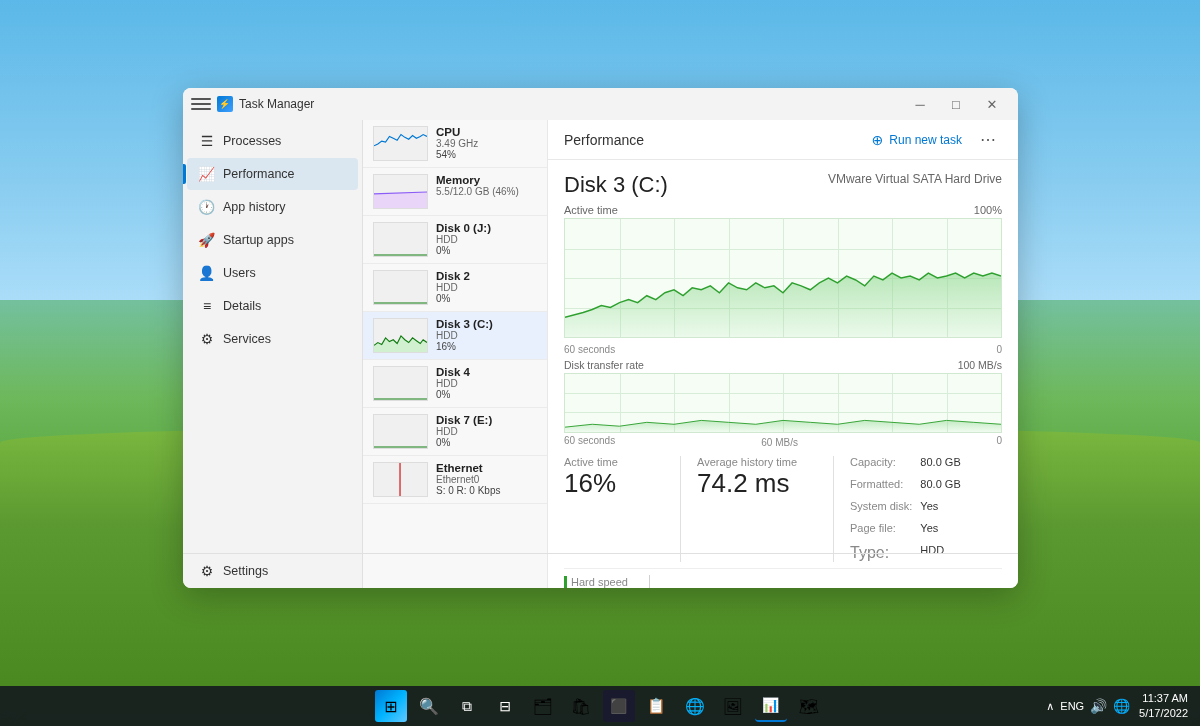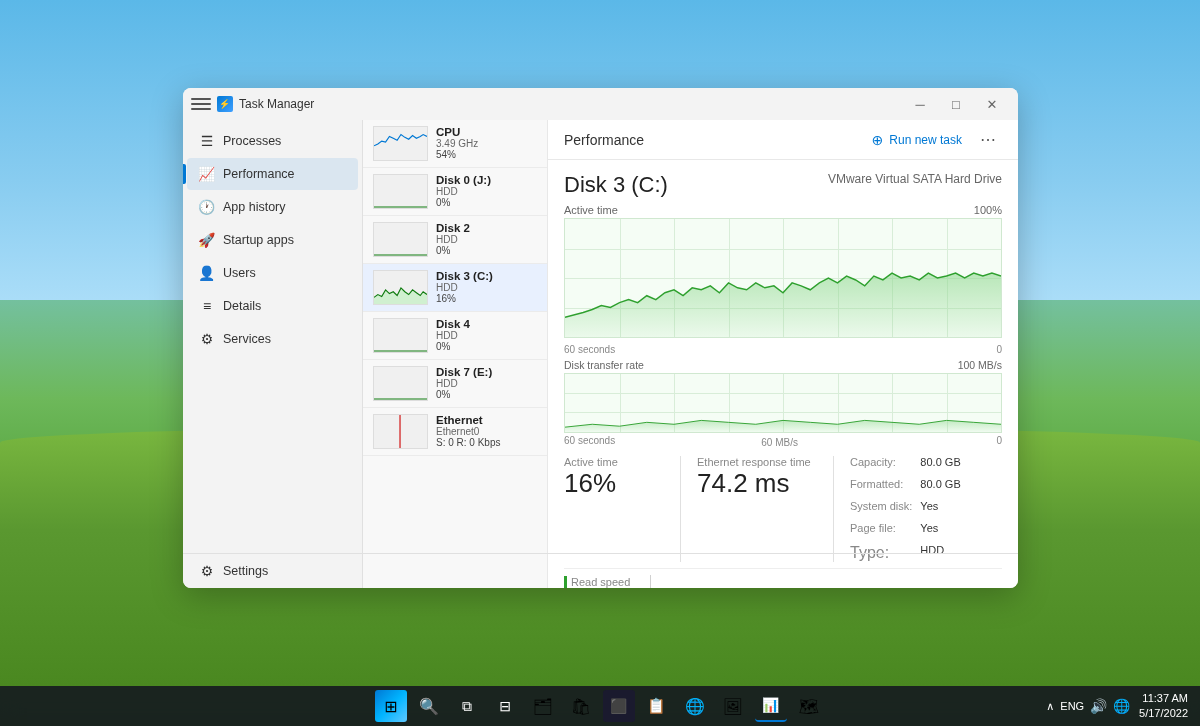--- a/index.html
+++ b/index.html
@@ -472,20 +472,32 @@
             <polyline points="0,20 4,18 8,15 12,16 16,10 20,12 24,14 28,8 32,11 36,13 40,9 44,12 48,10 51,8 55,10" fill="none" stroke="#0078d4" stroke-width="1.2"></polyline>
           </svg>
         </div>
         <div class="perf-info">
           <div class="perf-name">CPU</div>
           <div class="perf-sub">3.49 GHz</div>
           <div class="perf-val">54%</div>
         </div>
       </div>
 
+      <div class="perf-item">
+        <div class="mini-chart">
+          <svg viewBox="0 0 55 35" preserveAspectRatio="none">
+            <polygon points="0,35 0,20 55,18 55,35" fill="#e8d5f8" stroke="none"></polygon>
+            <polyline points="0,20 55,18" fill="none" stroke="#8b5cf6" stroke-width="1.2"></polyline>
+          </svg>
+        </div>
+        <div class="perf-info">
+          <div class="perf-name">Memory</div>
+          <div class="perf-sub">5.5/12.0 GB (46%)</div>
+        </div>
+      </div>
 
       <div class="perf-item">
         <div class="mini-chart">
           <svg viewBox="0 0 55 35" preserveAspectRatio="none">
             <polyline points="0,34 55,34" fill="none" stroke="#107c10" stroke-width="1.2"></polyline>
           </svg>
         </div>
         <div class="perf-info">
           <div class="perf-name">Disk 0 (J:)</div>
           <div class="perf-sub">HDD</div>
@@ -653,21 +665,21 @@
         <div style="display:flex;margin-top:10px;gap:0;">
 
           <div style="min-width:100px;">
             <div style="font-size:11px;color:#888;">Active time</div>
             <div style="font-size:26px;font-weight:300;color:#222;">16%</div>
           </div>
 
           <div style="width:1px;background:#e0e0e0;margin:0 16px;"></div>
 
           <div style="min-width:120px;">
-            <div style="font-size:11px;color:#888;">Ethernet response time</div>
+            <div style="font-size:11px;color:#888;">Average history time</div>
             <div style="font-size:26px;font-weight:300;color:#222;">74.2 ms</div>
           </div>
 
           <div style="width:1px;background:#e0e0e0;margin:0 16px;"></div>
 
           <div>
             <div style="display:grid;grid-template-columns:auto 1fr;gap:10px 8px;">
               <span style="font-size:11px;color:#888;">Capacity:</span>
               <span style="font-size:11px;color:#333;">80.0 GB</span>
               <span style="font-size:11px;color:#888;">Formatted:</span>
@@ -677,21 +689,21 @@
               <span style="font-size:11px;color:#888;">Page file:</span>
               <span style="font-size:11px;color:#333;">Yes</span>
               <span style="font-size:16px;color:#888;">Type:</span>
               <span style="font-size:11px;color:#333;">HDD</span>
             </div>
           </div>
         </div>
 
         <div style="display:flex;align-items:center;margin-top:6px;border-top:1px solid #eee;padding-top:6px;">
           <div>
-            <div style="font-size:11px;color:#888;border-left:3px solid #2ea02e;padding-left:4px;">Read speed</div>
+            <div style="font-size:11px;color:#888;border-left:3px solid #2ea02e;padding-left:4px;">Hard speed</div>
             <div style="font-size:22px;font-weight:300;color:#222;">1 KB/s</div>
           </div>
           <div style="width:1px;background:#d0d0d0;height:40px;margin:0 20px;"></div>
         </div>
       </div>
     </div>
   </div>
 </div>
 
 <div class="taskbar">

